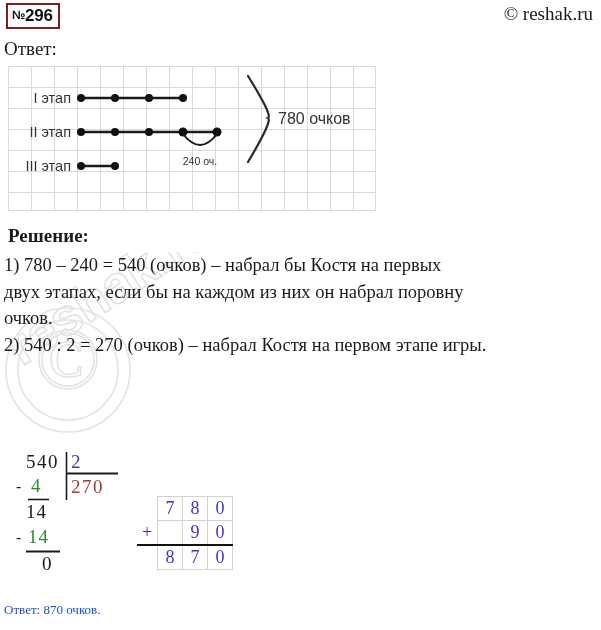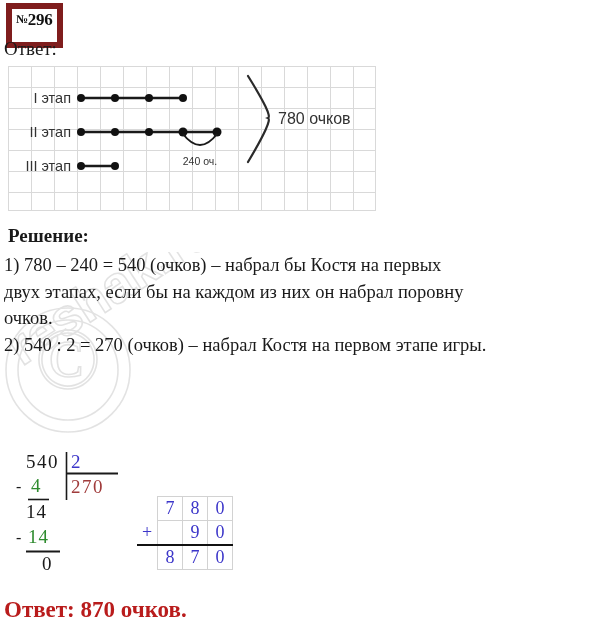--- a/index.html
+++ b/index.html
@@ -33,23 +33,23 @@
     position: absolute;
     left: 0; top: 0;
     width: 601px;
     height: 34px;
     z-index: 3;
   }
   #task-number {
     position: absolute;
     left: 6px;
     top: 3px;
-    border: 6px solid #7f1d1d;
-    padding: 0px 5px 12px 4px;
-    font-family: Liberation Serif, serif;
+    border: 2px solid #7f1d1d;
+    padding: 0px 5px 1px 4px;
+    font-family: Liberation Sans, sans-serif;
     font-weight: bold;
     font-size: 17px;
     line-height: 21px;
     letter-spacing: -0.3px;
     color: #111;
     background: #fff;
   }
   #task-number .no-sign {
     font-size: 12px;
     vertical-align: 2px;
@@ -158,43 +158,43 @@
   table.addition tr.sum-row td.op {
     border-top: 2px solid #111;
     border-right: 1px solid #d2d2d2;
   }
 
   
   #answer-line {
     position: absolute;
     left: 4px;
     top: 598px;
-    font-size: 23px;
+    font-size: 13px;
     line-height: 24px;
-    color: #b91c1c;
+    color: #1d4ed8;
     z-index: 3;
-    font-weight: bold;
   }
 </style>
 </head>
 <body>
 
 <svg id="watermark" viewBox="0 0 210 210" xmlns="http://www.w3.org/2000/svg">
   <g fill="none" stroke="#cccccc" stroke-width="1.6">
     <circle cx="72" cy="118" r="62"></circle>
     <circle cx="72" cy="118" r="50"></circle>
   </g>
   <text x="72" y="136" font-family="Liberation Serif, serif" font-size="86" fill="none" stroke="#cccccc" stroke-width="1.6" text-anchor="middle">©</text>
   <g transform="rotate(-33 105 55)">
     <text x="6" y="62" font-family="Liberation Sans, sans-serif" font-size="52" fill="none" stroke="#cccccc" stroke-width="1.6" font-weight="bold">reshak.ru</text>
   </g>
 </svg>
 
 <div id="header">
   <div id="task-number"><span class="no-sign">№</span><span>296</span></div>
+  <div id="site-credit">© reshak.ru</div>
 </div>
 
 <div class="section-label" id="label-scheme">Ответ:</div>
 
 <svg id="scheme-figure" viewBox="0 0 368 145" xmlns="http://www.w3.org/2000/svg">
 
   <g stroke="#d9d9d9" stroke-width="1">
     <line x1="0" y1="0.5" x2="368" y2="0.5"></line>
     <line x1="0" y1="21.5" x2="368" y2="21.5"></line>
     <line x1="0" y1="42.5" x2="368" y2="42.5"></line>

